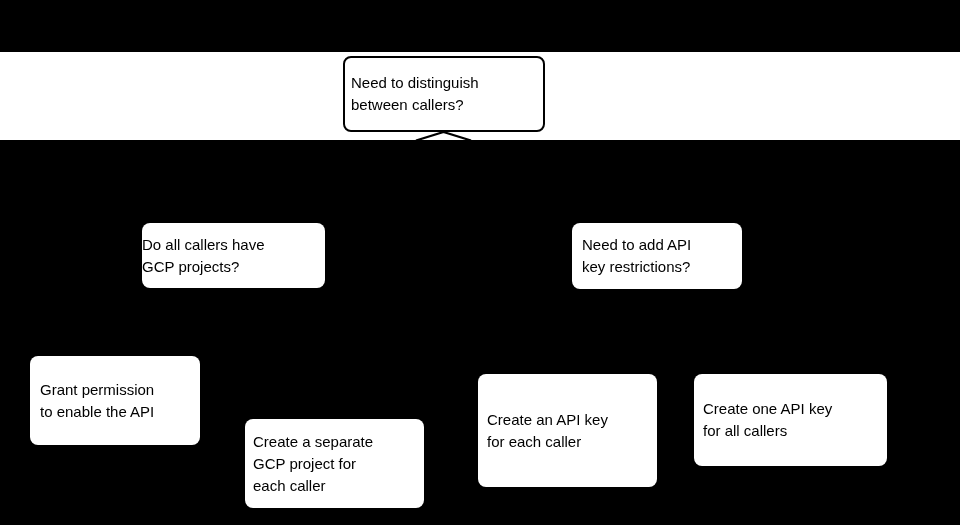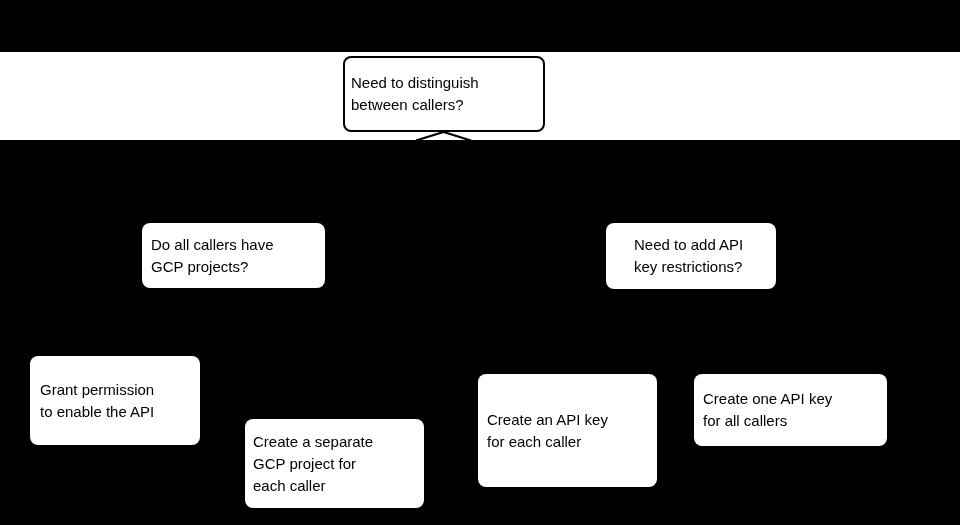--- a/index.html
+++ b/index.html
@@ -55,28 +55,27 @@
     top: 131px;
     width: 57px;
     height: 10px;
   }
   
   #node-branch-left {
     left: 142px;
     top: 223px;
     width: 183px;
     height: 65px;
-    padding-left: 9px;
   }
   #node-branch-right {
-    left: 606px;
+    left: 572px;
     top: 223px;
     width: 170px;
     height: 66px;
-    padding-left: 28px;
+    padding-left: 10px;
   }
   
   #node-leaf-grant {
     left: 30px;
     top: 356px;
     width: 170px;
     height: 89px;
     padding-left: 10px;
   }
   #node-leaf-separate {
@@ -91,21 +90,21 @@
     left: 478px;
     top: 374px;
     width: 179px;
     height: 113px;
     padding-left: 9px;
   }
   #node-leaf-key-all {
     left: 694px;
     top: 374px;
     width: 193px;
-    height: 72px;
+    height: 92px;
     padding-left: 9px;
   }
 </style>
 </head>
 <body>
 
 <div class="band" id="band-top"></div>
 
 <div class="node" id="node-root">
   <span class="label">Need to distinguish

